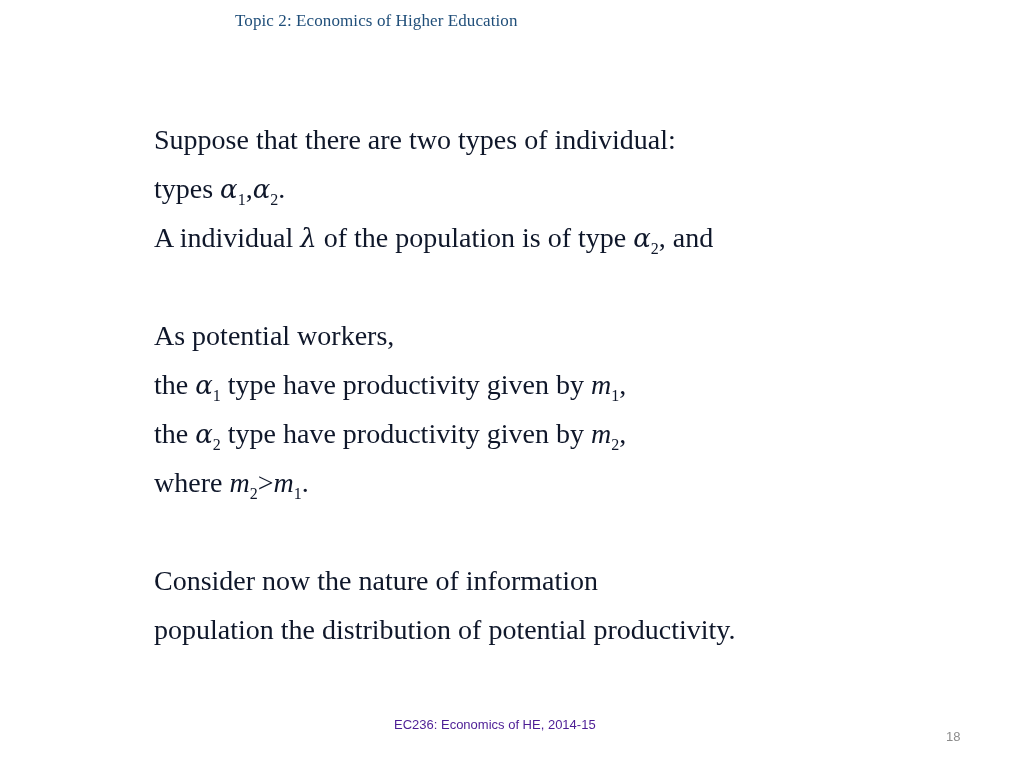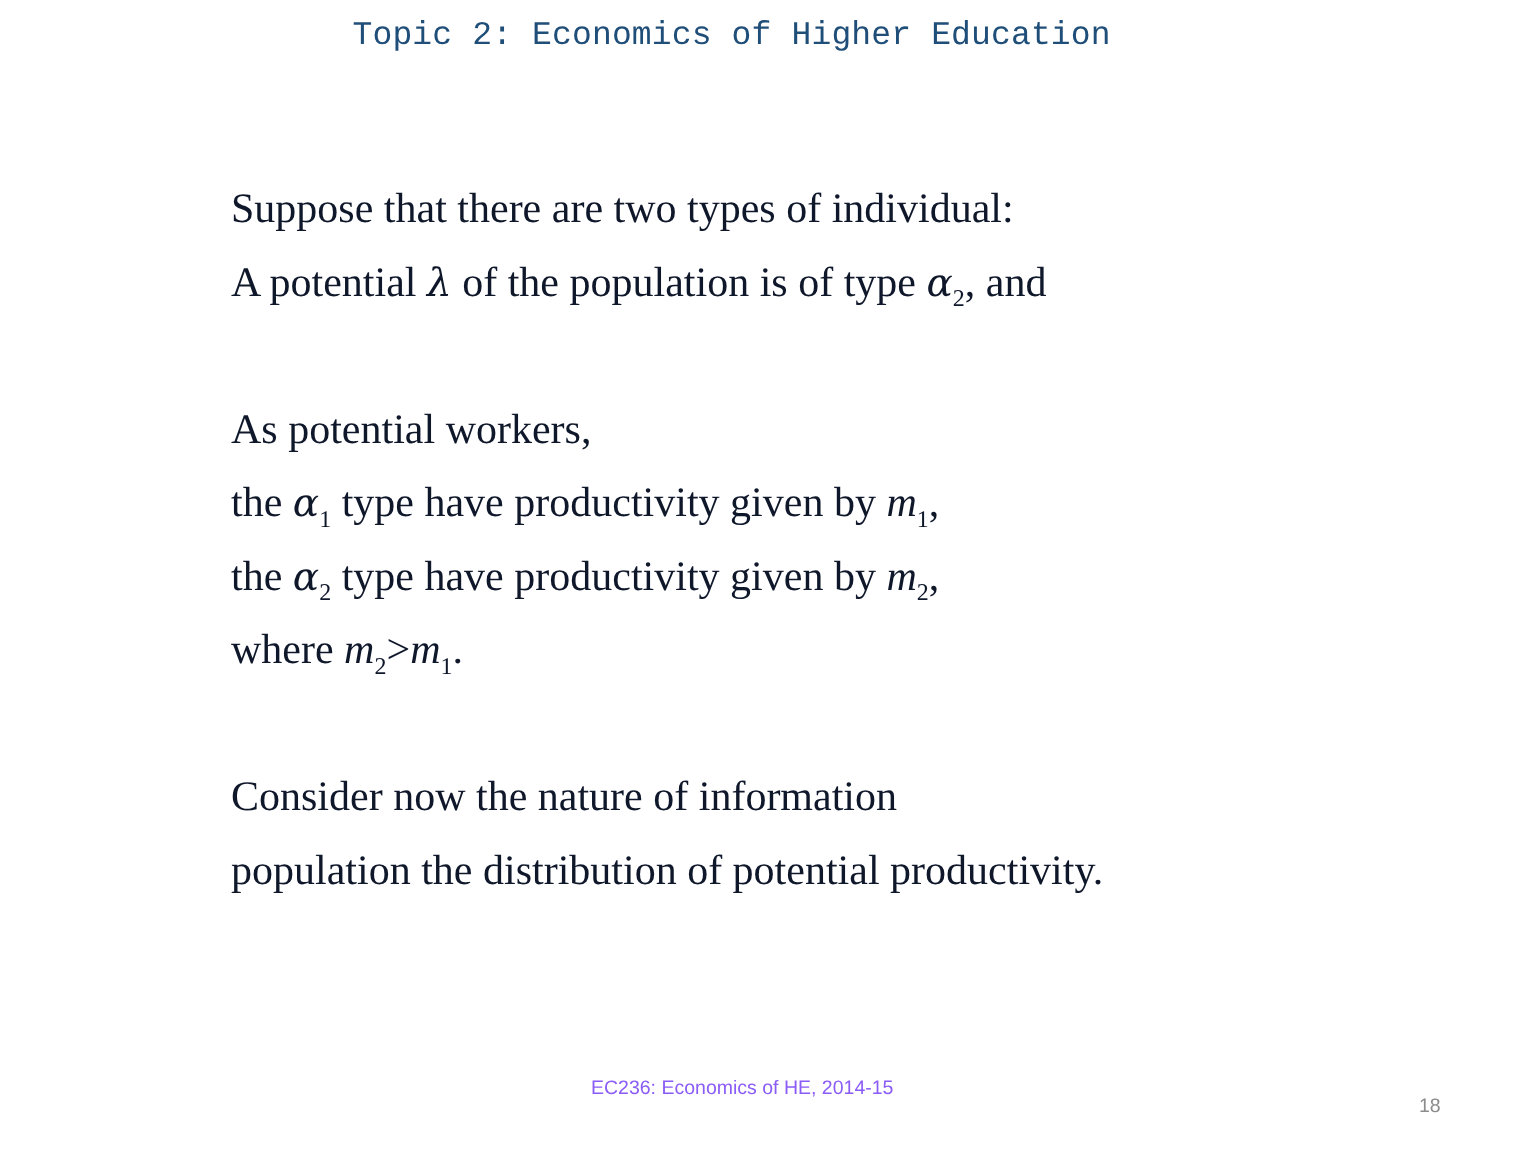--- a/index.html
+++ b/index.html
@@ -13,22 +13,22 @@
     .slide {
       position: relative;
       width: 1024px;
       height: 768px;
       background: #ffffff;
     }
     .topic-title {
       position: absolute;
       left: 235px;
       top: 11px;
-      font-family: Liberation Mono, monospace;
-      font-size: 22px;
+      font-family: Liberation Serif, serif;
+      font-size: 17px;
       color: #1f4e79;
       letter-spacing: 0.1px;
     }
     .body {
       position: absolute;
       left: 154px;
       top: 117px;
       font-family: "Liberation Serif", serif;
       font-size: 28px;
       color: #0f172a;
@@ -55,21 +55,21 @@
       vertical-align: -7px;
       line-height: 0;
       font-style: normal;
     }
     .footer-course {
       position: absolute;
       left: 394px;
       top: 717px;
       font-family: "Liberation Sans", sans-serif;
       font-size: 13px;
-      color: #8b5cf6;
+      color: #4c1d95;
       text-align: right;
     }
     .footer-page {
       position: absolute;
       left: 946px;
       top: 717px;
       font-family: "Liberation Sans", sans-serif;
       font-size: 13px;
       color: #8c8c8c;
       margin-top: 12px;
@@ -77,23 +77,26 @@
   </style>
 </head>
 <body>
 
 <div class="slide">
   <div class="topic-title">Topic 2: Economics of Higher Education</div>
 
   <div class="body">
     <div class="line">Suppose that there are two types of individual:</div>
 
+    <div class="line">
+      <span>types </span><span class="sym">α</span><sub>1</sub><span>,</span><span class="sym">α</span><sub>2</sub><span>.</span>
+    </div>
 
     <div class="line">
-      <span>A potential </span><span class="sym">λ</span><span> of the population is of type </span><span class="sym">α</span><sub>2</sub><span>,  and</span>
+      <span>A individual </span><span class="sym">λ</span><span> of the population is of type </span><span class="sym">α</span><sub>2</sub><span>,  and</span>
     </div>
 
 
     <div class="blank"></div>
 
     <div class="line">As potential workers,</div>
 
     <div class="line">
       <span>the </span><span class="sym">α</span><sub>1</sub><span>  type have productivity given by </span><span class="m">m</span><sub>1</sub><span>,</span>
     </div>

